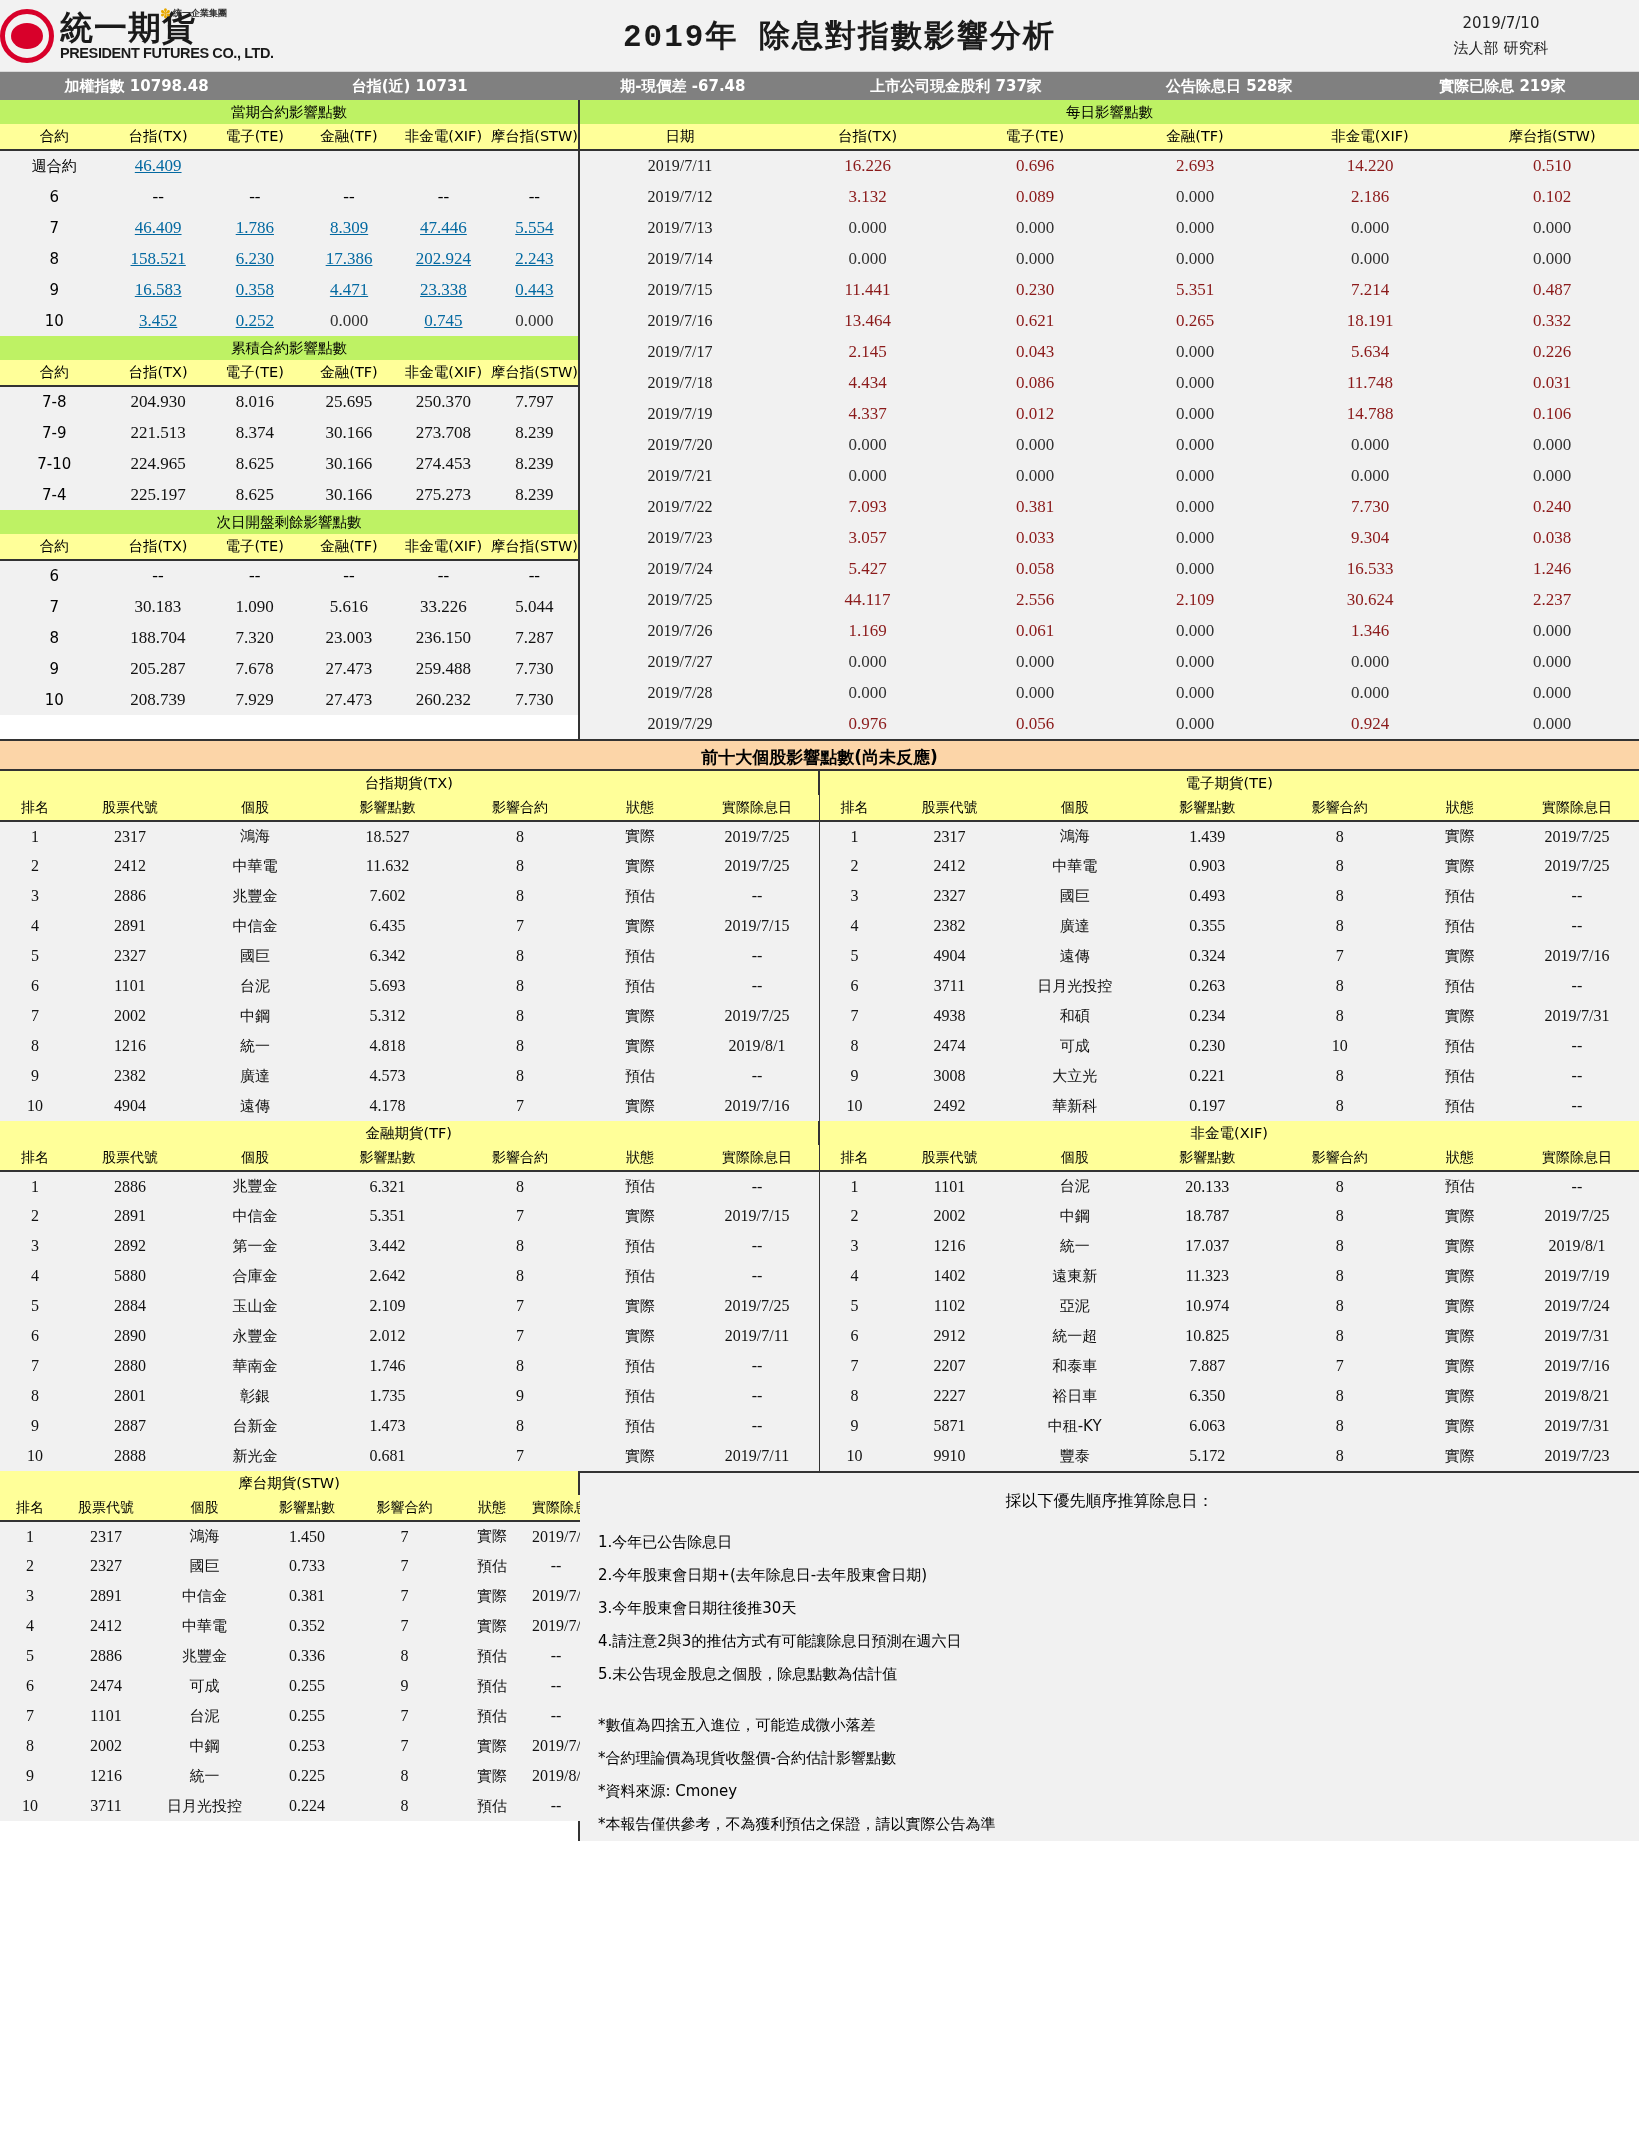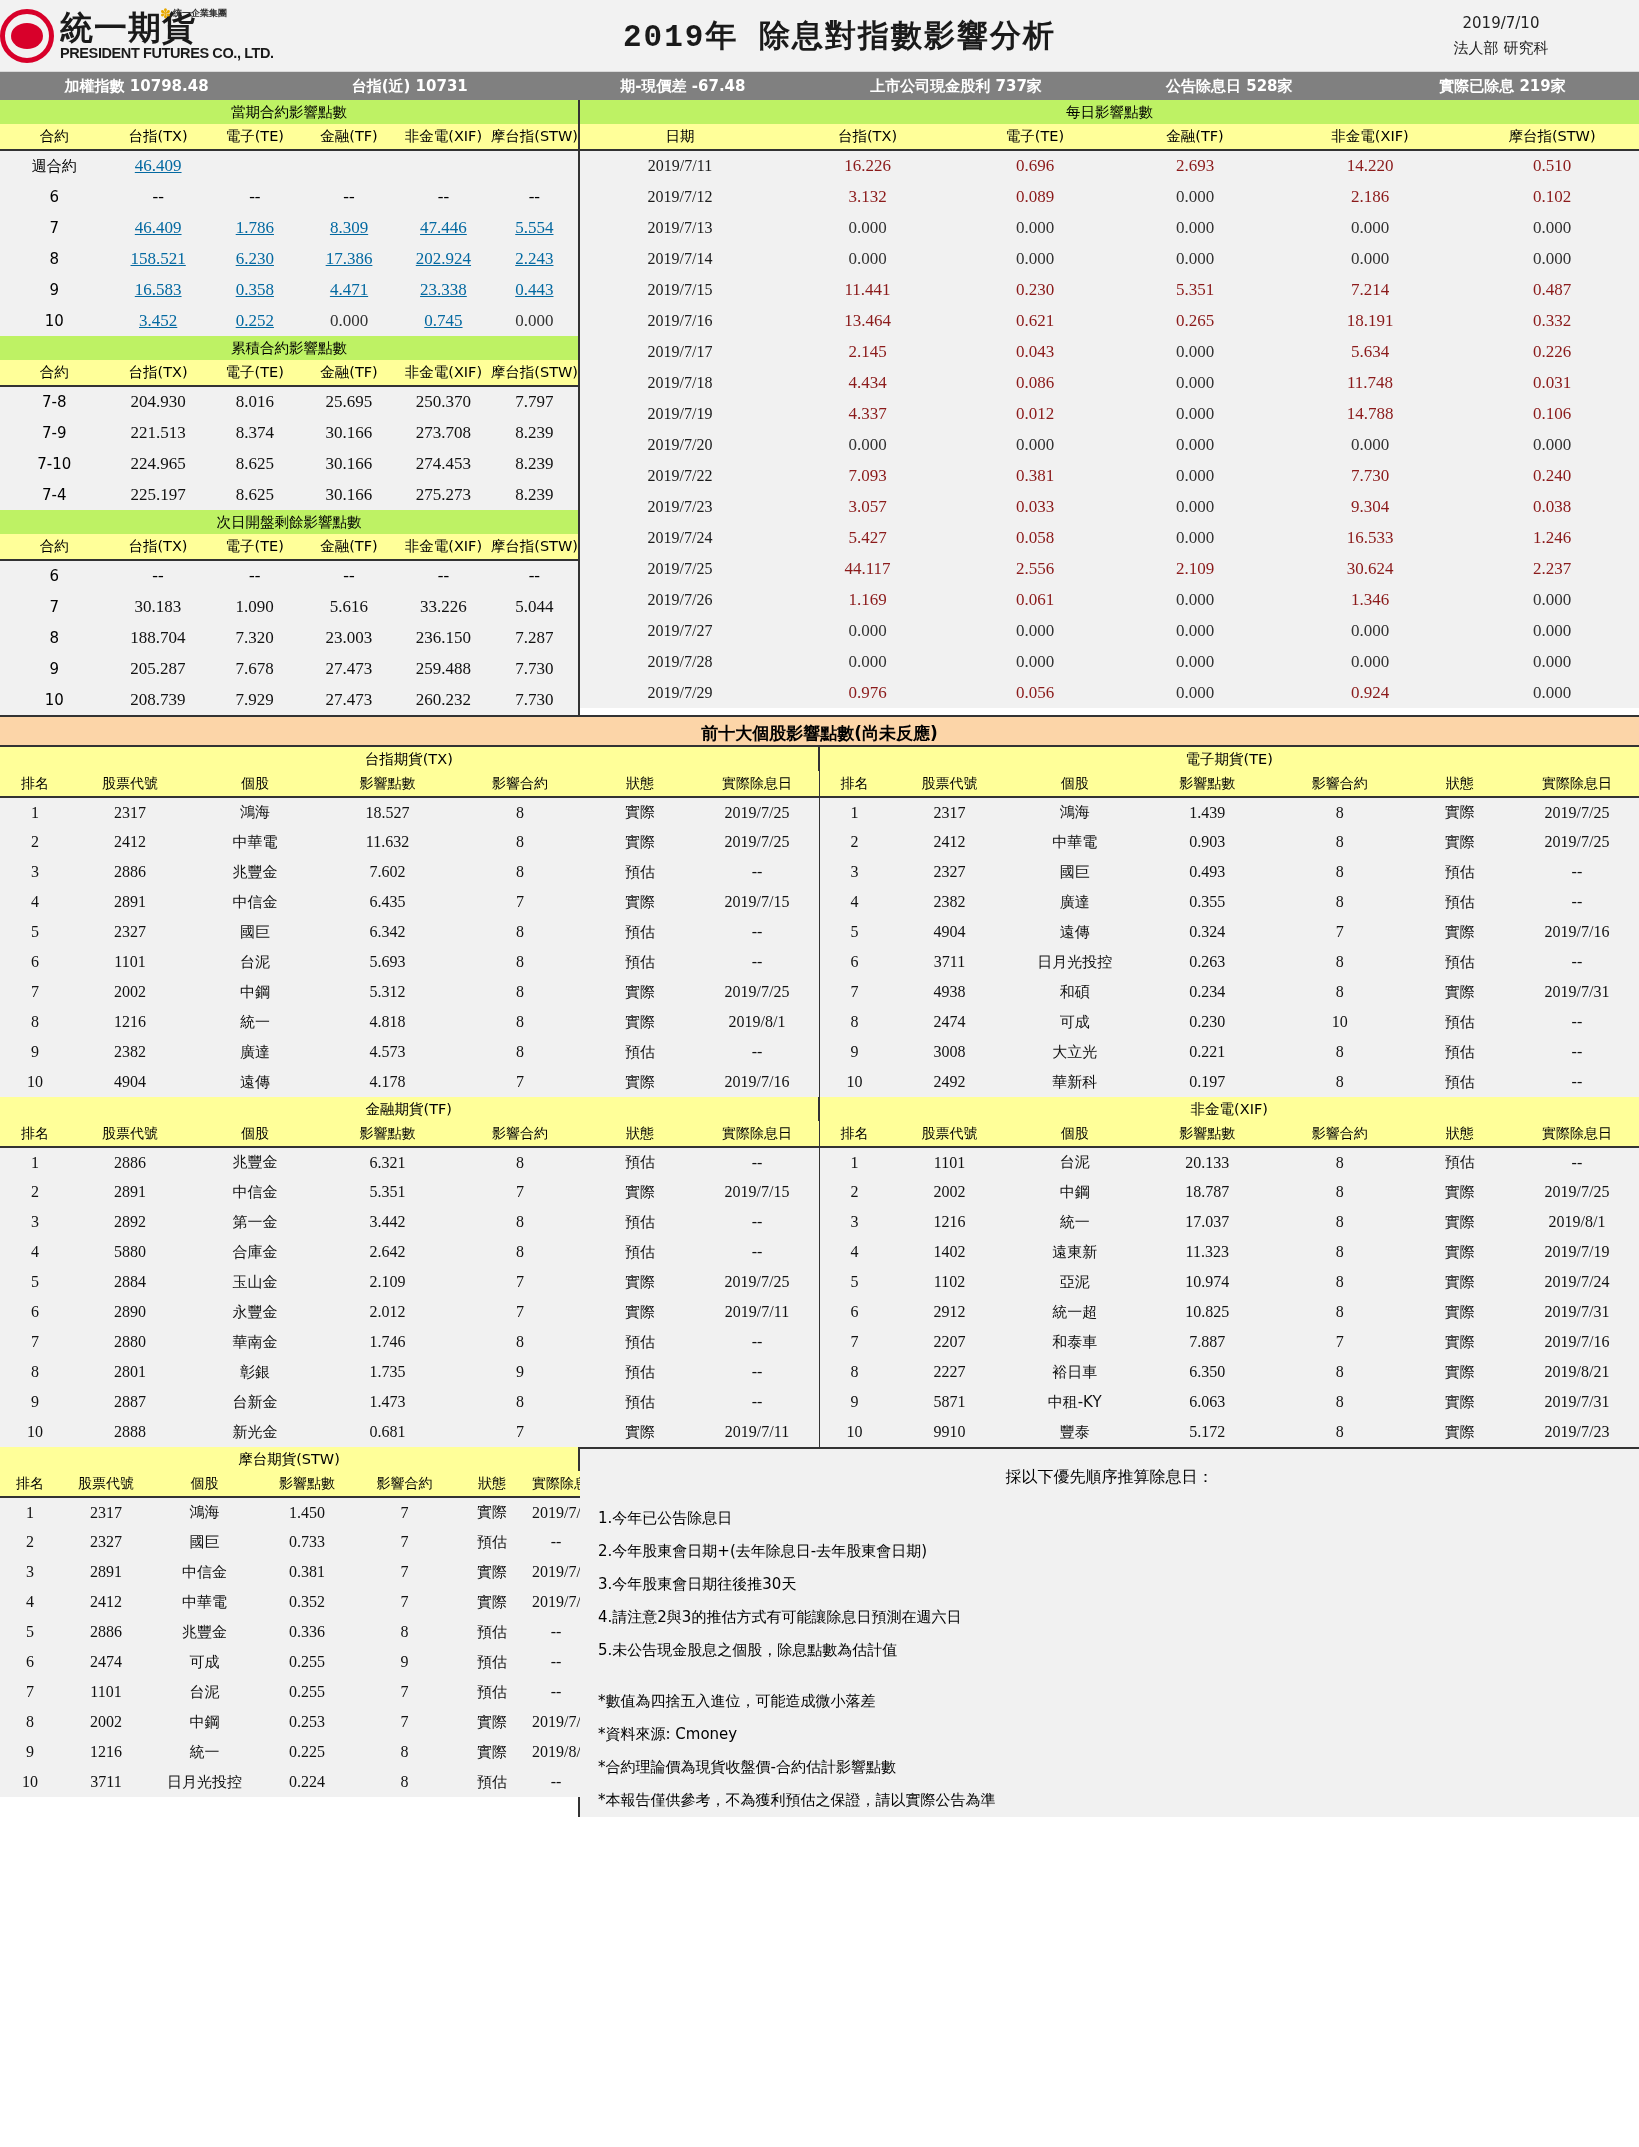--- a/index.html
+++ b/index.html
@@ -560,20 +560,28 @@
             <tr class="drow">
               <td class="date">2019/7/19</td>
               <td class="v-red">4.337</td>
               <td class="v-red">0.012</td>
               <td class="v-zero">0.000</td>
               <td class="v-red">14.788</td>
               <td class="v-red">0.106</td>
             </tr>
             <tr class="drow">
               <td class="date">2019/7/20</td>
+              <td class="v-zero">0.000</td>
+              <td class="v-zero">0.000</td>
+              <td class="v-zero">0.000</td>
+              <td class="v-zero">0.000</td>
+              <td class="v-zero">0.000</td>
+            </tr>
+            <tr class="drow">
+              <td class="date">2019/7/21</td>
               <td class="v-zero">0.000</td>
               <td class="v-zero">0.000</td>
               <td class="v-zero">0.000</td>
               <td class="v-zero">0.000</td>
               <td class="v-zero">0.000</td>
             </tr>
             <tr class="drow">
               <td class="date">2019/7/22</td>
               <td class="v-red">7.093</td>
               <td class="v-red">0.381</td>
@@ -1239,20 +1247,20 @@
     <div class="bottom-right">
       <div class="notes-title">採以下優先順序推算除息日：</div>
       <div class="notes-list" id="notes-list">
           <div>1.今年已公告除息日</div>
           <div>2.今年股東會日期+(去年除息日-去年股東會日期)</div>
           <div>3.今年股東會日期往後推30天</div>
           <div>4.請注意2與3的推估方式有可能讓除息日預測在週六日</div>
           <div>5.未公告現金股息之個股，除息點數為估計值</div>
           <div class="notes-gap"></div>
           <div>*數值為四捨五入進位，可能造成微小落差</div>
+          <div>*合約理論價為現貨收盤價-合約估計影響點數</div>
           <div>*資料來源: Cmoney</div>
-          <div>*合約理論價為現貨收盤價-合約估計影響點數</div>
           <div>*本報告僅供參考，不為獲利預估之保證，請以實際公告為準</div>
         </div>
     </div>
   </div>
 
 </div>
 
 </body></html>

